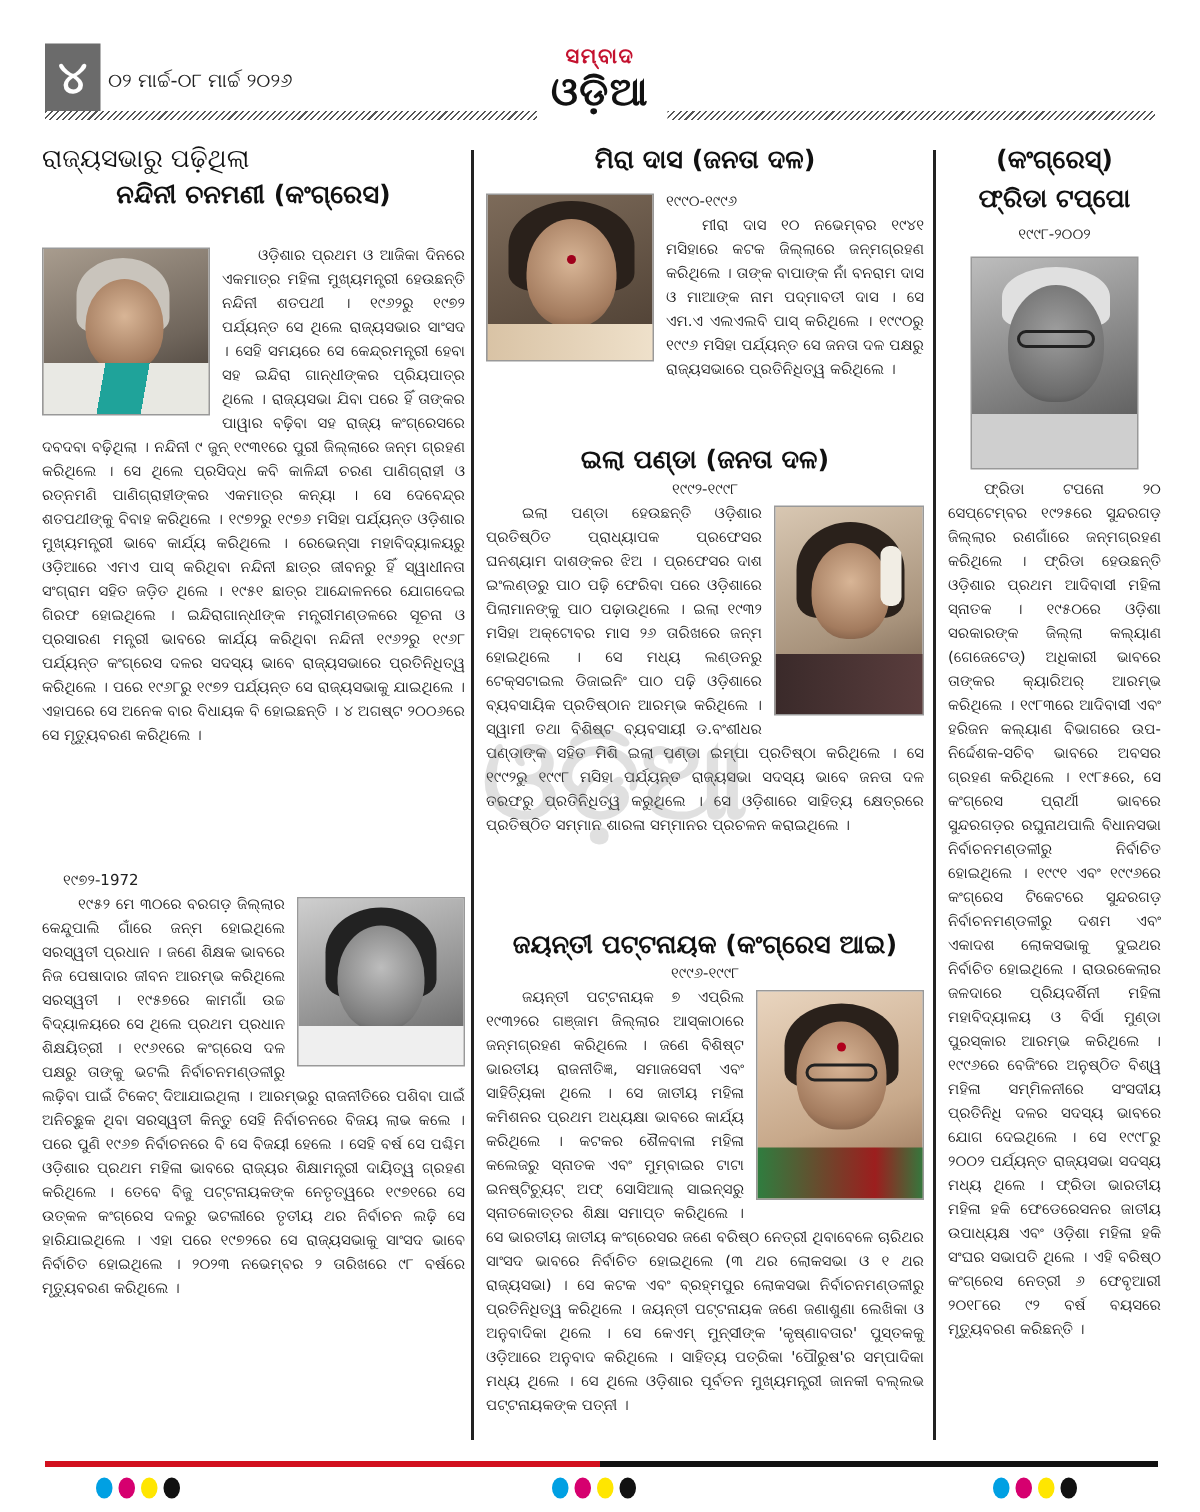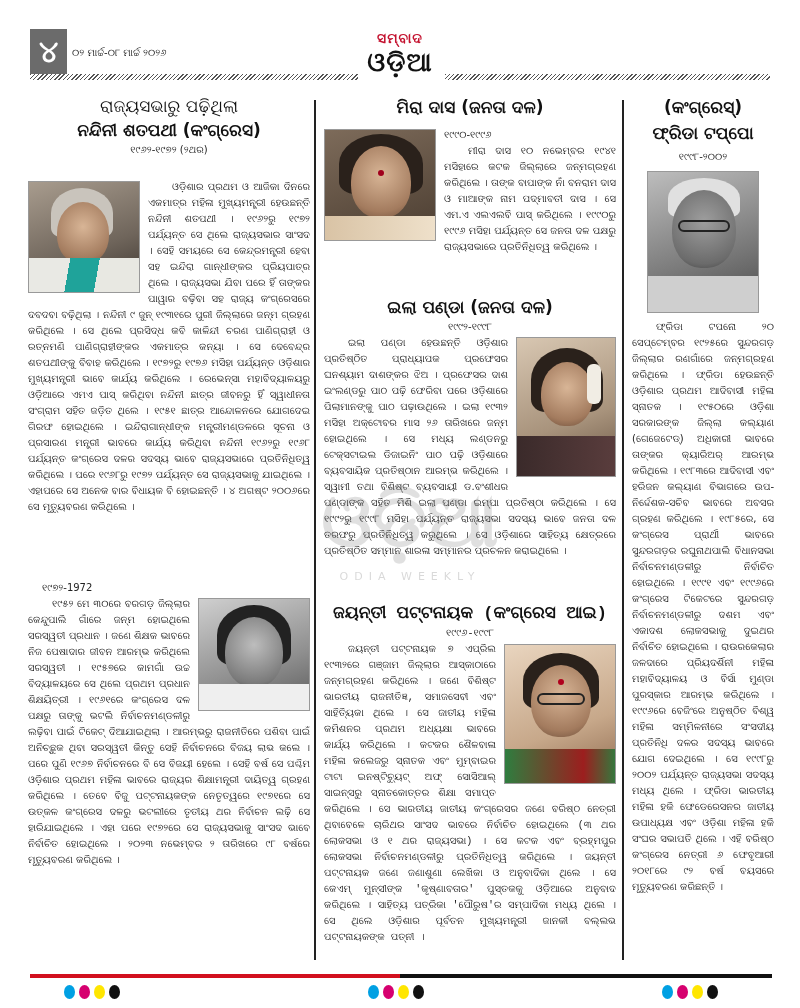--- a/index.html
+++ b/index.html
@@ -6,21 +6,21 @@
   html, body { width: 800px; height: 1008px; background: #ffffff; overflow: hidden; }
   body { position: relative; font-family: "DejaVu Sans", sans-serif; color: #1a1a1a; }
 
   
   .pageno {
     position: absolute; left: 30px; top: 29px; width: 37px; height: 46px;
     background: #6b6b6b; color: #fff; font-size: 30px; font-weight: bold;
     display: flex; align-items: center; justify-content: center;
   }
   .dateline {
-    position: absolute; left: 72px; top: 47px; font-size: 10px; color: #222;
+    position: absolute; left: 72px; top: 47px; font-size: 13px; color: #222;
   }
   .hatch {
     position: absolute; height: 6px;
     background: repeating-linear-gradient(135deg, #555 0 1px, #fff 1px 3px);
   }
   .hatch.left { left: 30px; top: 74px; width: 328px; }
   .hatch.right { left: 445px; top: 74px; width: 325px; }
   .logo {
     position: absolute; left: 352px; top: 30px; width: 96px; height: 52px; text-align: center;
   }
@@ -35,21 +35,21 @@
   .vrule { position: absolute; width: 2px; background: #222; }
   .vrule.r1 { left: 314px; top: 100px; height: 860px; }
   .vrule.r2 { left: 622px; top: 100px; height: 860px; }
 
   
   .col { position: absolute; }
   .col1 { left: 28px; top: 95px; width: 282px; }
   .col2 { left: 324px; top: 95px; width: 292px; }
   .col3 { left: 632px; top: 95px; width: 142px; }
 
-  .kicker { font-size: 17px; line-height: 23px; text-align: center; color: #111; }
+  .kicker { font-size: 17px; line-height: 23px; color: #111; }
   .name { font-size: 17px; font-weight: bold; text-align: center; line-height: 24px; color: #111; }
   .years { font-size: 10px; text-align: center; line-height: 16px; color: #222; }
   .years.left { text-align: left; padding-left: 30px; }
 
   .body { font-size: 10px; line-height: 16px; text-align: justify; color: #1a1a1a; }
   .body p { text-indent: 24px; }
 
   .photo {
     background: linear-gradient(160deg, #c9b8a2 0%, #8e7a66 45%, #4a3c30 100%);
     border: 1px solid #999; position: relative; overflow: hidden;
@@ -99,22 +99,21 @@
   <div class="logo-main">ଓଡ଼ିଆ</div>
 </div>
 <div class="hatch right"></div>
 
 <div class="vrule r1"></div>
 <div class="vrule r2"></div>
 
 <div class="col col1">
   <section>
     <div class="kicker">ରାଜ୍ୟସଭାରୁ ପଢ଼ିଥିଲା</div>
-    <div class="name">ନନ୍ଦିନୀ ଶତପଥୀ (କଂଗ୍ରେସ)</div>
-    <div class="years">୧୯୬୨-୧୯୭୨ (୨ଥର)</div>
+    <div class="name">ନନ୍ଦିନୀ ଚନମଣୀ (କଂଗ୍ରେସ)</div>
     <div class="body" style="margin-top:21px;">
       <div class="photo ph-nandini float-left">
         <div class="hair" style="left:22px;top:6px;width:62px;height:50px;background:#c9c4bc;"></div>
         <div class="face" style="left:28px;top:20px;width:52px;height:62px;"></div>
         <div class="cloth" style="left:0;width:112px;height:34px;background:linear-gradient(100deg,#e9e9e4 0 35%,#1fa39a 35% 60%,#e8e8e2 60%);"></div>
       </div>
       <p>ଓଡ଼ିଶାର ପ୍ରଥମ ଓ ଆଜିକା ଦିନରେ ଏକମାତ୍ର ମହିଳା ମୁଖ୍ୟମନ୍ତ୍ରୀ ହେଉଛନ୍ତି ନନ୍ଦିନୀ ଶତପଥୀ । ୧୯୬୨ରୁ ୧୯୭୨ ପର୍ଯ୍ୟନ୍ତ ସେ ଥିଲେ ରାଜ୍ୟସଭାର ସାଂସଦ । ସେହି ସମୟରେ ସେ କେନ୍ଦ୍ରମନ୍ତ୍ରୀ ହେବା ସହ ଇନ୍ଦିରା ଗାନ୍ଧୀଙ୍କର ପ୍ରିୟପାତ୍ର ଥିଲେ । ରାଜ୍ୟସଭା ଯିବା ପରେ ହିଁ ତାଙ୍କର ପାୱାର ବଢ଼ିବା ସହ ରାଜ୍ୟ କଂଗ୍ରେସରେ ଦବଦବା ବଢ଼ିଥିଲା । ନନ୍ଦିନୀ ୯ ଜୁନ୍ ୧୯୩୧ରେ ପୁରୀ ଜିଲ୍ଲାରେ ଜନ୍ମ ଗ୍ରହଣ କରିଥିଲେ । ସେ ଥିଲେ ପ୍ରସିଦ୍ଧ କବି କାଳିନ୍ଦୀ ଚରଣ ପାଣିଗ୍ରାହୀ ଓ ରତ୍ନମଣି ପାଣିଗ୍ରାହୀଙ୍କର ଏକମାତ୍ର କନ୍ୟା । ସେ ଦେବେନ୍ଦ୍ର ଶତପଥୀଙ୍କୁ ବିବାହ କରିଥିଲେ । ୧୯୭୨ରୁ ୧୯୭୬ ମସିହା ପର୍ଯ୍ୟନ୍ତ ଓଡ଼ିଶାର ମୁଖ୍ୟମନ୍ତ୍ରୀ ଭାବେ କାର୍ଯ୍ୟ କରିଥିଲେ । ରେଭେନ୍ସା ମହାବିଦ୍ୟାଳୟରୁ ଓଡ଼ିଆରେ ଏମଏ ପାସ୍ କରିଥିବା ନନ୍ଦିନୀ ଛାତ୍ର ଜୀବନରୁ ହିଁ ସ୍ୱାଧୀନତା ସଂଗ୍ରାମ ସହିତ ଜଡ଼ିତ ଥିଲେ । ୧୯୫୧ ଛାତ୍ର ଆନ୍ଦୋଳନରେ ଯୋଗଦେଇ ଗିରଫ ହୋଇଥିଲେ । ଇନ୍ଦିରାଗାନ୍ଧୀଙ୍କ ମନ୍ତ୍ରୀମଣ୍ଡଳରେ ସୂଚନା ଓ ପ୍ରସାରଣ ମନ୍ତ୍ରୀ ଭାବରେ କାର୍ଯ୍ୟ କରିଥିବା ନନ୍ଦିନୀ ୧୯୬୨ରୁ ୧୯୬୮ ପର୍ଯ୍ୟନ୍ତ କଂଗ୍ରେସ ଦଳର ସଦସ୍ୟ ଭାବେ ରାଜ୍ୟସଭାରେ ପ୍ରତିନିଧିତ୍ୱ କରିଥିଲେ । ପରେ ୧୯୬୮ରୁ ୧୯୭୨ ପର୍ଯ୍ୟନ୍ତ ସେ ରାଜ୍ୟସଭାକୁ ଯାଇଥିଲେ । ଏହାପରେ ସେ ଅନେକ ବାର ବିଧାୟକ ବି ହୋଇଛନ୍ତି । ୪ ଅଗଷ୍ଟ ୨୦୦୬ରେ ସେ ମୃତ୍ୟୁବରଣ କରିଥିଲେ ।</p>
     </div>
   </section>
 
@@ -153,39 +152,38 @@
       <div class="photo ph-ila float-right">
         <div class="hair" style="left:14px;top:10px;width:72px;height:64px;"></div>
         <div class="face" style="left:24px;top:24px;width:52px;height:64px;"></div>
         <div style="position:absolute;left:70px;top:26px;width:14px;height:40px;border-radius:6px;background:#f1ede4;"></div>
         <div class="cloth" style="left:0;width:100px;height:40px;background:linear-gradient(90deg,#3a2a2a,#5a3d3d);"></div>
       </div>
       <p>ଇଲା ପଣ୍ଡା ହେଉଛନ୍ତି ଓଡ଼ିଶାର ପ୍ରତିଷ୍ଠିତ ପ୍ରାଧ୍ୟାପକ ପ୍ରଫେସର ଘନଶ୍ୟାମ ଦାଶଙ୍କର ଝିଅ । ପ୍ରଫେସର ଦାଶ ଇଂଲଣ୍ଡରୁ ପାଠ ପଢ଼ି ଫେରିବା ପରେ ଓଡ଼ିଶାରେ ପିଲାମାନଙ୍କୁ ପାଠ ପଢ଼ାଉଥିଲେ । ଇଲା ୧୯୩୨ ମସିହା ଅକ୍ଟୋବର ମାସ ୨୬ ତାରିଖରେ ଜନ୍ମ ହୋଇଥିଲେ । ସେ ମଧ୍ୟ ଲଣ୍ଡନରୁ ଟେକ୍ସଟାଇଲ ଡିଜାଇନିଂ ପାଠ ପଢ଼ି ଓଡ଼ିଶାରେ ବ୍ୟବସାୟିକ ପ୍ରତିଷ୍ଠାନ ଆରମ୍ଭ କରିଥିଲେ । ସ୍ୱାମୀ ତଥା ବିଶିଷ୍ଟ ବ୍ୟବସାୟୀ ଡ.ବଂଶୀଧର ପଣ୍ଡାଙ୍କ ସହିତ ମିଶି ଇଲା ପଣ୍ଡା ଇମ୍ପା ପ୍ରତିଷ୍ଠା କରିଥିଲେ । ସେ ୧୯୯୨ରୁ ୧୯୯୮ ମସିହା ପର୍ଯ୍ୟନ୍ତ ରାଜ୍ୟସଭା ସଦସ୍ୟ ଭାବେ ଜନତା ଦଳ ତରଫରୁ ପ୍ରତିନିଧିତ୍ୱ କରୁଥିଲେ । ସେ ଓଡ଼ିଶାରେ ସାହିତ୍ୟ କ୍ଷେତ୍ରରେ ପ୍ରତିଷ୍ଠିତ ସମ୍ମାନ ଶାରଳା ସମ୍ମାନର ପ୍ରଚଳନ କରାଇଥିଲେ ।</p>
     </div>
   </section>
 
-  <section style="position:absolute; top:507px; left:0; width:292px;font-family:Liberation Mono, monospace;">
+  <section style="position:absolute; top:523px; left:0; width:292px;">
     <div class="name">ଜୟନ୍ତୀ ପଟ୍ଟନାୟକ (କଂଗ୍ରେସ ଆଇ)</div>
     <div class="years">୧୯୯୬-୧୯୯୮</div>
     <div class="body">
       <div class="photo ph-jayanti float-right">
         <div class="hair" style="left:18px;top:8px;width:76px;height:56px;"></div>
         <div class="face" style="left:26px;top:20px;width:60px;height:72px;"></div>
         <div style="position:absolute;left:32px;top:48px;width:48px;height:12px;border:2px solid #222;border-radius:6px;"></div>
         <div style="position:absolute;left:53px;top:34px;width:6px;height:6px;border-radius:50%;background:#b0001c;"></div>
         <div class="cloth" style="left:0;width:112px;height:34px;background:linear-gradient(90deg,#2f7d3f,#9c1e1e 70%,#2f7d3f);"></div>
       </div>
       <p>ଜୟନ୍ତୀ ପଟ୍ଟନାୟକ ୭ ଏପ୍ରିଲ ୧୯୩୨ରେ ଗଞ୍ଜାମ ଜିଲ୍ଲାର ଆସ୍କାଠାରେ ଜନ୍ମଗ୍ରହଣ କରିଥିଲେ । ଜଣେ ବିଶିଷ୍ଟ ଭାରତୀୟ ରାଜନୀତିଜ୍ଞ, ସମାଜସେବୀ ଏବଂ ସାହିତ୍ୟିକା ଥିଲେ । ସେ ଜାତୀୟ ମହିଳା କମିଶନର ପ୍ରଥମ ଅଧ୍ୟକ୍ଷା ଭାବରେ କାର୍ଯ୍ୟ କରିଥିଲେ । କଟକର ଶୈଳବାଳା ମହିଳା କଲେଜରୁ ସ୍ନାତକ ଏବଂ ମୁମ୍ବାଇର ଟାଟା ଇନଷ୍ଟିଚ୍ୟୁଟ୍ ଅଫ୍ ସୋସିଆଲ୍ ସାଇନ୍ସରୁ ସ୍ନାତକୋତ୍ତର ଶିକ୍ଷା ସମାପ୍ତ କରିଥିଲେ । ସେ ଭାରତୀୟ ଜାତୀୟ କଂଗ୍ରେସର ଜଣେ ବରିଷ୍ଠ ନେତ୍ରୀ ଥିବାବେଳେ ଚାରିଥର ସାଂସଦ ଭାବରେ ନିର୍ବାଚିତ ହୋଇଥିଲେ (୩ ଥର ଲୋକସଭା ଓ ୧ ଥର ରାଜ୍ୟସଭା) । ସେ କଟକ ଏବଂ ବ୍ରହ୍ମପୁର ଲୋକସଭା ନିର୍ବାଚନମଣ୍ଡଳୀରୁ ପ୍ରତିନିଧିତ୍ୱ କରିଥିଲେ । ଜୟନ୍ତୀ ପଟ୍ଟନାୟକ ଜଣେ ଜଣାଶୁଣା ଲେଖିକା ଓ ଅନୁବାଦିକା ଥିଲେ । ସେ କେଏମ୍ ମୁନ୍ସୀଙ୍କ 'କୃଷ୍ଣାବତାର' ପୁସ୍ତକକୁ ଓଡ଼ିଆରେ ଅନୁବାଦ କରିଥିଲେ । ସାହିତ୍ୟ ପତ୍ରିକା 'ପୌରୁଷ'ର ସମ୍ପାଦିକା ମଧ୍ୟ ଥିଲେ । ସେ ଥିଲେ ଓଡ଼ିଶାର ପୂର୍ବତନ ମୁଖ୍ୟମନ୍ତ୍ରୀ ଜାନକୀ ବଲ୍ଲଭ ପଟ୍ଟନାୟକଙ୍କ ପତ୍ନୀ ।</p>
     </div>
   </section>
 </div>
 
 <div class="watermark">
   <div class="wm-logo">ଓଡ଼ିଆ</div>
-  <div class="wm-sub">ODIA WEEKLY</div>
 </div>
 
 <div class="col col3">
   <section>
     <div class="name">(କଂଗ୍ରେସ୍)</div>
     <div class="name" style="margin-top:2px;">ଫ୍ରିଡା ଟପ୍ପୋ</div>
     <div class="years" style="margin-top:4px;">୧୯୯୮-୨୦୦୨</div>
     <div class="photo ph-frida" style="margin:6px auto 6px; ">
       <div class="hair" style="left:20px;top:6px;width:72px;height:40px;background:#e0e0e0;"></div>
       <div class="face" style="left:24px;top:18px;width:64px;height:78px;background:radial-gradient(circle at 50% 40%,#9e9e9e,#6b6b6b 75%,#3f3f3f);"></div>

